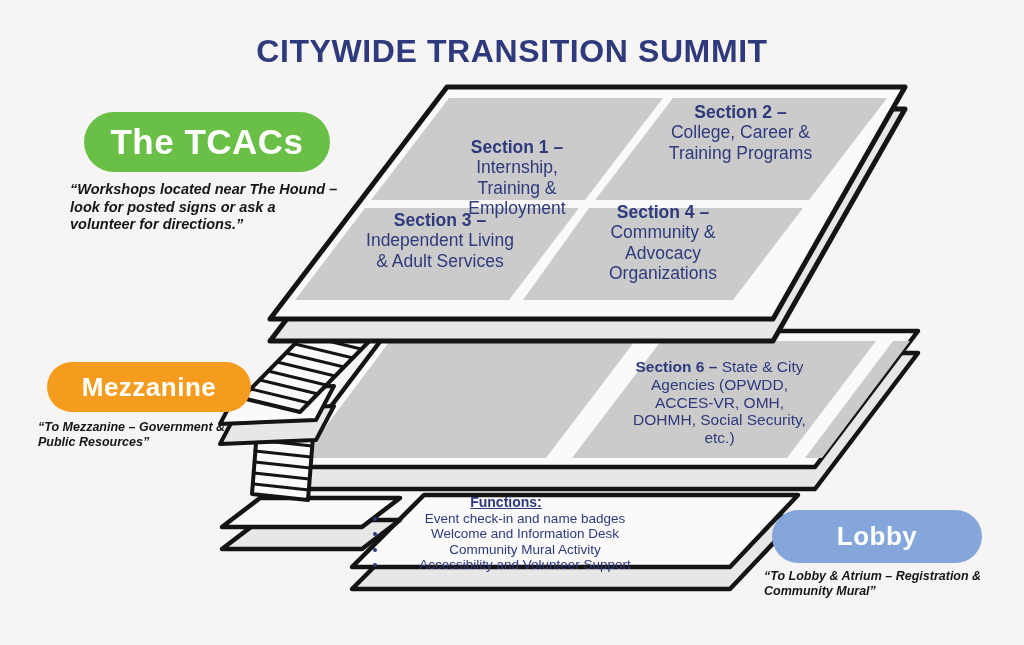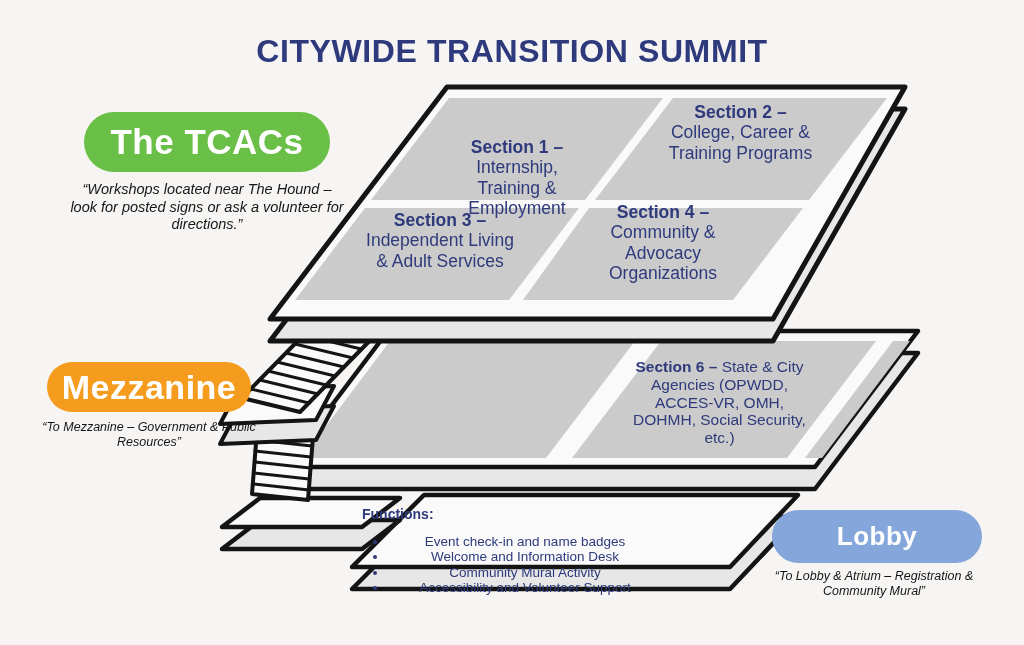--- a/index.html
+++ b/index.html
@@ -12,44 +12,44 @@
   svg.scene{position:absolute;left:0;top:0;}
   .title{
     position:absolute;left:0;right:0;top:33px;text-align:center;
     font-size:32px;font-weight:bold;letter-spacing:.6px;color:#2e3a7c;
   }
   .pill{
     position:absolute;display:flex;align-items:center;justify-content:center;
     color:#ffffff;font-weight:bold;border-radius:999px;letter-spacing:.5px;
   }
   .pill-hound{left:84px;top:112px;width:246px;height:60px;font-size:35px;}
-  .pill-mezz {left:47px;top:362px;width:204px;height:50px;font-size:34px;}
+  .pill-mezz {left:47px;top:362px;width:204px;height:50px;font-size:26px;}
   .pill-lobby{left:772px;top:510px;width:210px;height:53px;font-size:26px;}
   .caption{
-    position:absolute;text-align:center;font-weight:normal;font-style:italic;
+    position:absolute;text-align:left;font-weight:bold;font-style:italic;
     color:#161616;line-height:1.22;
   }
   .cap-hound{left:70px;top:181px;width:274px;font-size:14.5px;}
   .cap-mezz {left:38px;top:420px;width:222px;font-size:12.5px;}
   .cap-lobby{left:764px;top:569px;width:220px;font-size:12.5px;}
   .sec{
     position:absolute;text-align:center;color:#2e3a7c;line-height:1.17;
     font-size:17.5px;
   }
   .sec .sec-head{font-weight:bold;}
   .sec.block .sec-head{display:block;}
   .sec.small{font-size:15.5px;line-height:1.15;}
   .s1{left:452px;top:102px;width:130px;margin-top:35px;}
   .s2{left:668px;top:102px;width:145px;}
   .s3{left:365px;top:210px;width:150px;}
   .s4{left:588px;top:202px;width:150px;}
   .s5{left:386px;top:345px;width:172px;}
   .s6{left:622px;top:358px;width:195px;}
   .functions{position:absolute;left:350px;top:494px;width:312px;color:#2e3a7c;}
-  .functions .fn-head{margin:12px;font-size:14px;font-weight:bold;}
+  .functions .fn-head{margin:0;text-align:center;font-size:14px;font-weight:bold;text-decoration:underline;}
   .functions ul{margin:1px 0 0;padding-left:38px;font-size:13.5px;line-height:1.13;text-align:center;}
   .functions li{margin:0;padding:0;}
 </style>
 </head>
 <body>
 
 <div class="stage">
 
   <svg class="scene" width="1024" height="645" viewBox="0 0 1024 645">
     <g stroke="#141414" stroke-linejoin="round" stroke-linecap="round">

